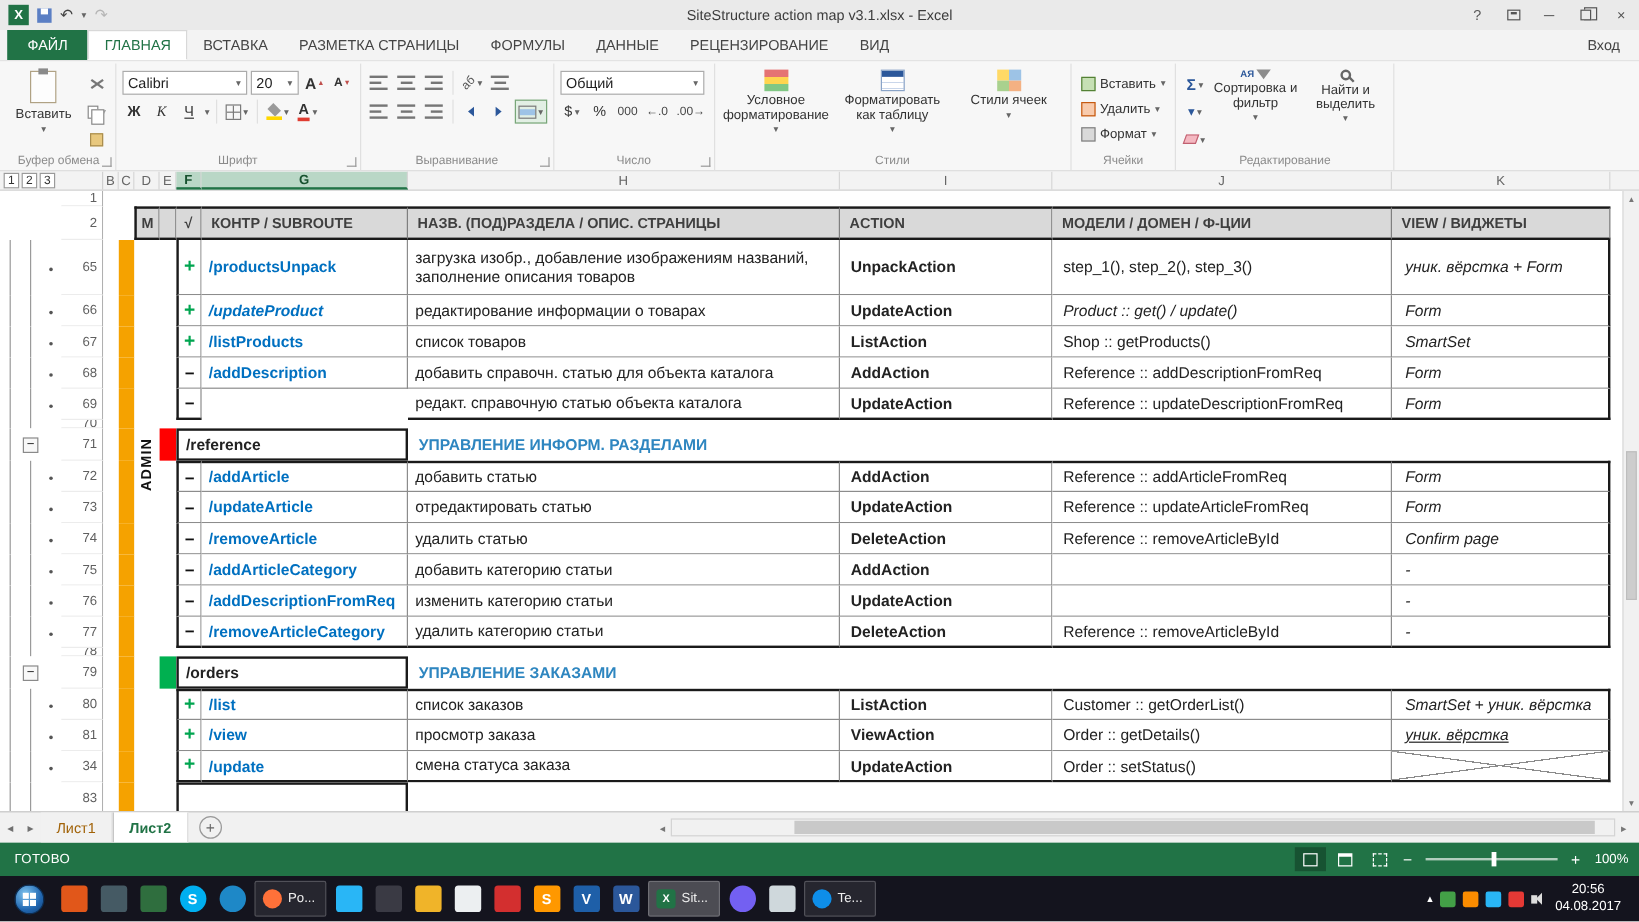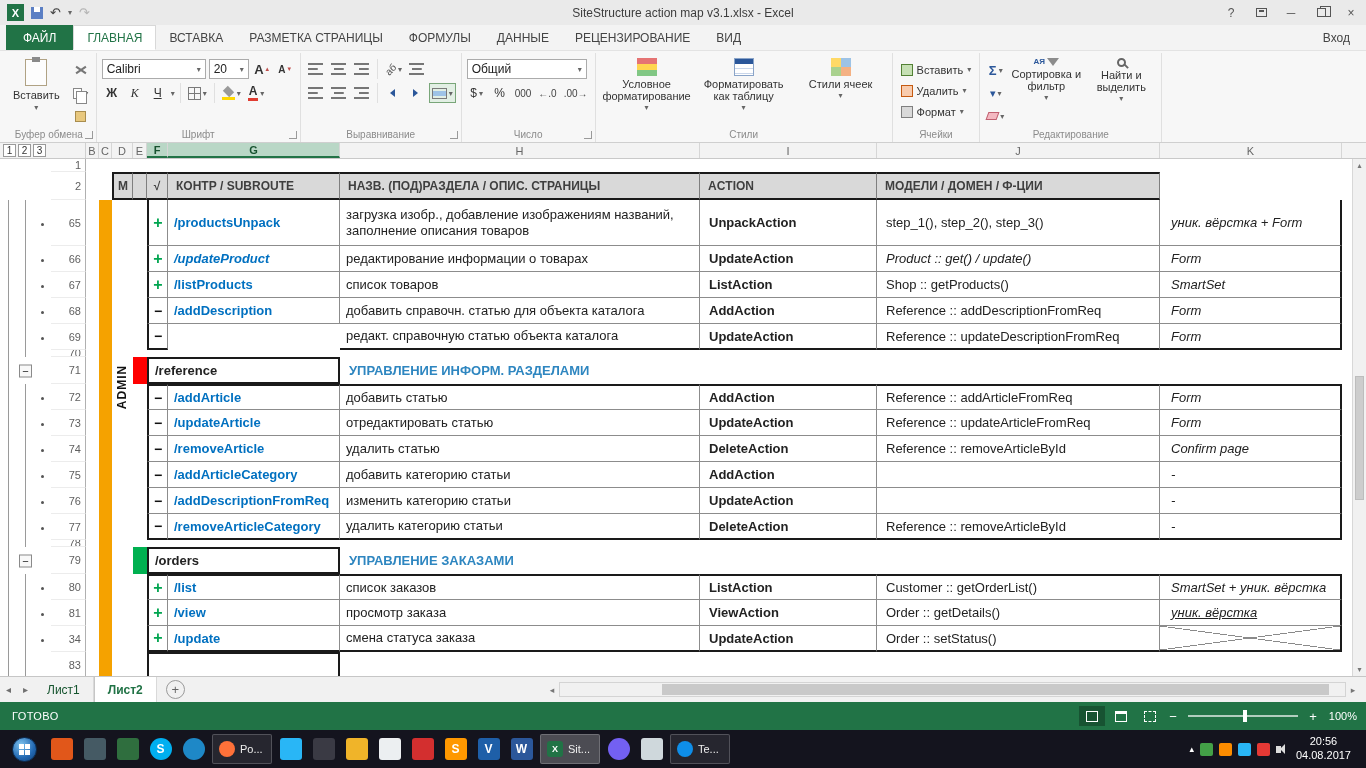--- a/index.html
+++ b/index.html
@@ -126,21 +126,21 @@
 .crossed{background-image:linear-gradient(to top right,transparent 49%,#8a8a8a 49%,#8a8a8a 51%,transparent 51%),linear-gradient(to bottom right,transparent 49%,#8a8a8a 49%,#8a8a8a 51%,transparent 51%)}
 .adminlbl{position:absolute;left:112px;top:200px;width:21px;height:88px;display:flex;align-items:center;justify-content:center;pointer-events:none}
 .adminlbl span{transform:rotate(-90deg);font-weight:bold;font-size:12px;letter-spacing:1px;color:#111;white-space:nowrap}
 .vscroll{position:absolute;top:16px;right:0;bottom:0;width:14px;background:#f1f1f1;border-left:1px solid #d8d8d8}
 .vs-ar{position:absolute;left:0;right:0;text-align:center;font-size:8px;color:#777}
 .vs-thumb{position:absolute;left:2px;right:2px;top:42%;height:24%;background:#cdcdcd;border:1px solid #bdbdbd}
 
 
 .tabbar{height:26px;background:#f1f1f1;border-top:1px solid #c6c6c6;display:flex;align-items:stretch;position:relative}
 .tnav{width:17px;display:flex;align-items:center;justify-content:center;color:#707070;font-size:10px}
-.stab{padding:0 13px;display:flex;align-items:center;font-size:12px;color:#14532d;border-right:1px solid #d9d9d9;background:#f1f1f1}
+.stab{padding:0 13px;display:flex;align-items:center;font-size:12px;color:#a16207;border-right:1px solid #d9d9d9;background:#f1f1f1}
 .stab.active{background:#fff;color:#217346;font-weight:bold;border-left:1px solid #c6c6c6}
 .addsheet{width:19px;height:19px;border-radius:50%;border:1px solid #9a9a9a;color:#666;display:flex;align-items:center;justify-content:center;font-size:13px;margin:auto 0 auto 9px}
 .hscroll{position:absolute;left:545px;right:6px;top:4px;height:17px;display:flex;align-items:center}
 .hs-ar{width:14px;text-align:center;color:#777;font-size:9px}
 .hs-track{flex:1;height:15px;background:#f1f1f1;border:1px solid #d4d4d4;position:relative}
 .hs-thumb{position:absolute;top:1px;bottom:1px;left:13%;right:2%;background:#c9c9c9}
 
 
 .statusbar{height:28px;background:#217346;color:#fff;display:flex;align-items:center;font-size:11px}
 .statusmode{padding-left:12px;letter-spacing:.4px}
@@ -459,20 +459,21 @@
         <div class="rn" style="flex: 0 0 35px;">2</div>
         <div class="cell " style="width: 13px;"></div>
         <div class="cell " style="width: 13px;"></div>
         <div class="cell hdr bL2" style="width: 21px;">M</div>
         <div class="cell hdr" style="width: 14px;"></div>
         <div class="cell hdr" style="width: 21px;">√</div>
         <div class="cell hdr hl" style="width: 172px;">КОНТР / SUBROUTE</div>
         <div class="cell hdr hl" style="width: 360px;">НАЗВ. (ПОД)РАЗДЕЛА / ОПИС. СТРАНИЦЫ</div>
         <div class="cell hdr hl" style="width: 177px;">ACTION</div>
         <div class="cell hdr hl" style="width: 283px;">МОДЕЛИ / ДОМЕН / Ф-ЦИИ</div>
+        <div class="cell hdr hl bR2" style="width: 182px;">VIEW / ВИДЖЕТЫ</div>
       </div>
       <div class="srow" style="height: 46px;">
         <div class="g">
           <div class="vline"></div>
         </div>
         <div class="g">
           <div class="vline"></div>
         </div>
         <div class="g">
           <div class="dot"></div>

